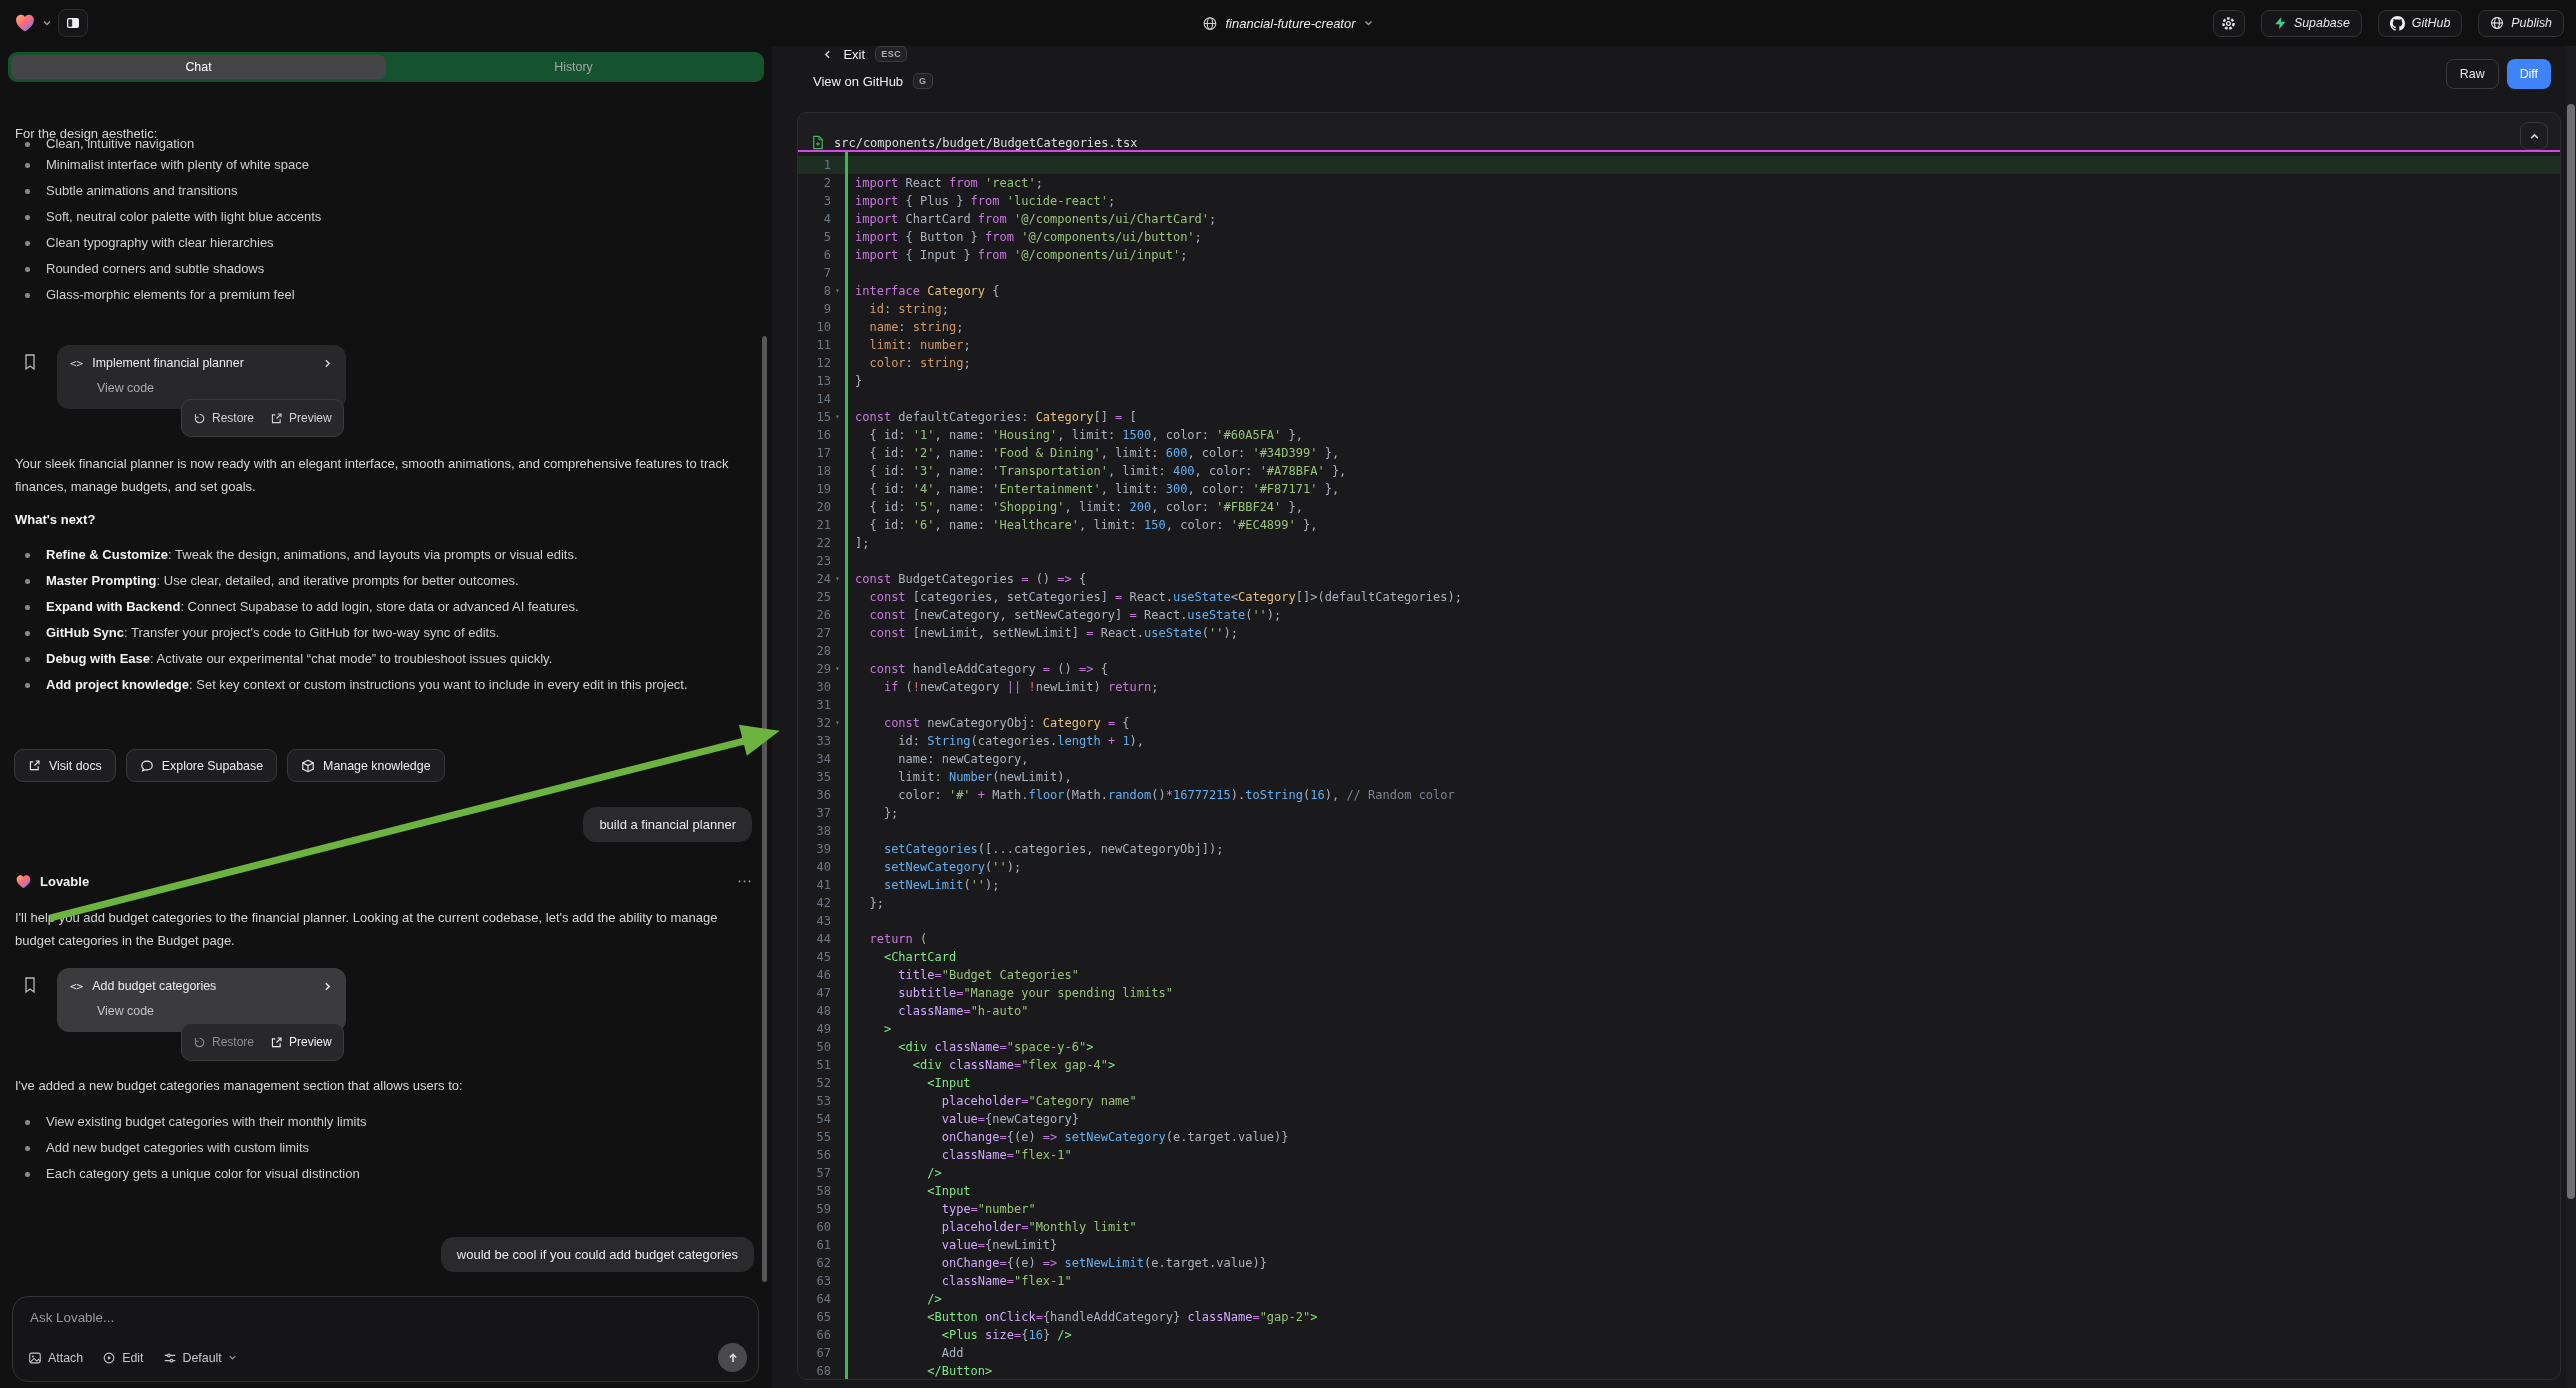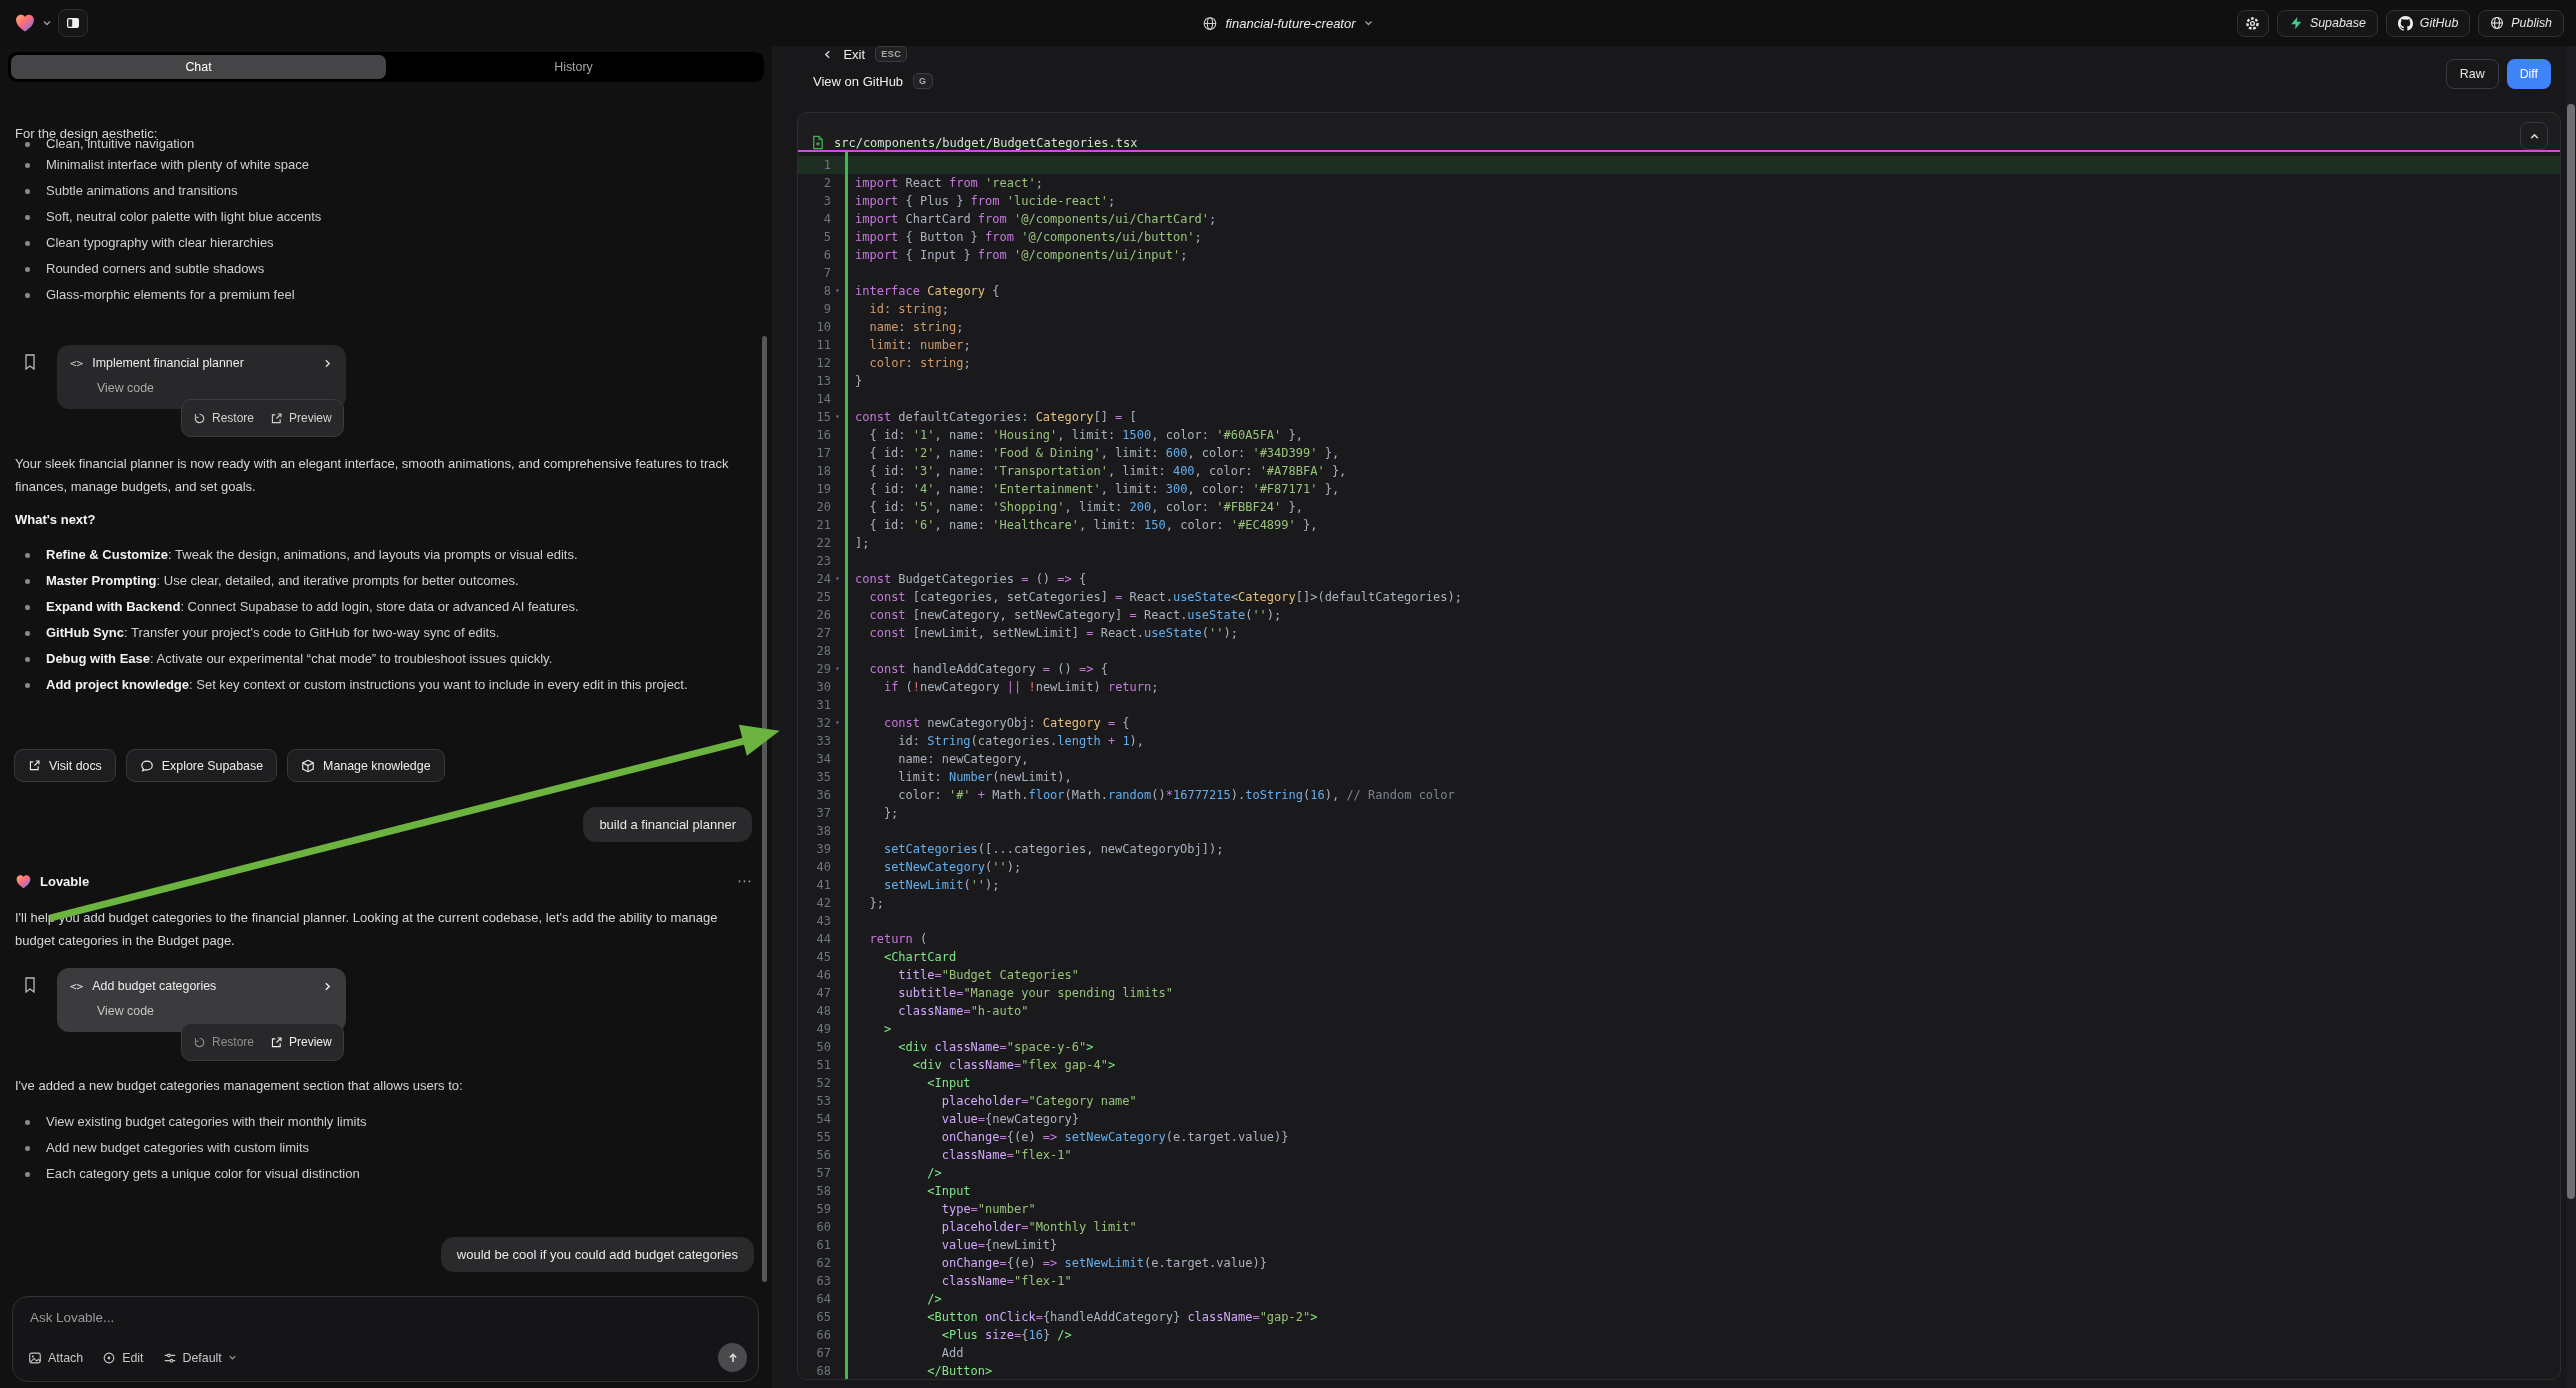--- a/index.html
+++ b/index.html
@@ -4,27 +4,27 @@
 <style>
   * { margin:0; padding:0; box-sizing:border-box; }
   html,body { width:2576px; height:1388px; background:#0c0c0d; overflow:hidden;
     font-family:"Liberation Sans", sans-serif; -webkit-font-smoothing:antialiased; }
   svg { display:block; }
 
   
   #topbar { position:absolute; left:0; top:0; width:2576px; height:46px; background:#101011;font-style:italic; }
   .tb-left { position:absolute; left:14px; top:0; height:46px; display:flex; align-items:center; gap:6px; }
   .tb-center { position:absolute; left:50%; top:0; transform:translateX(-50%); height:46px; display:flex; align-items:center; gap:8px; color:#ececec; font-size:13px; }
-  .tb-right { position:absolute; right:12px; top:0; height:46px; display:flex; align-items:center; gap:8px; }
+  .tb-right { position:absolute; right:12px; top:0; height:46px; display:flex; align-items:center; gap:16px; }
   .tb-btn { height:27px; display:flex; align-items:center; gap:7px; padding:0 11px; border:1px solid #323235; border-radius:8px; background:#161618; color:#e8e8e8; font-size:12.4px; cursor:pointer; }
   .panel-btn { width:30px; height:28px; display:flex; align-items:center; justify-content:center; border:1px solid #2e2e31; border-radius:8px; background:#161618; cursor:pointer; }
 
   
   #chat { position:absolute; left:0; top:46px; width:772px; height:1342px; background:#111112; }
-  #tabs { position:absolute; left:8px; right:8px; top:6px; height:30px; background:#000000; border-radius:9px; display:flex; padding:3px; }
+  #tabs { position:absolute; left:8px; right:8px; top:6px; height:30px; background:#14532d; border-radius:9px; display:flex; padding:3px; }
   .tab { flex:1; display:flex; align-items:center; justify-content:center; font-size:12.4px; color:#a6a6a8; border-radius:7px; cursor:pointer; }
   .tab.active { background:#454548; color:#ffffff; }
 
   .para { position:absolute; left:15px; color:#d6d6d8; font-size:13px; line-height:23px; }
   .blist { position:absolute; left:15px; right:26px; }
   .bullet { position:relative; padding-left:31px; color:#cfcfd1; font-size:13px; line-height:26px; }
   .bullet::before { content:""; position:absolute; left:10px; top:11px; width:4.5px; height:4.5px; border-radius:50%; background:#8a8a8c; }
   .bullet b, .para b { color:#f2f2f3; font-weight:bold; }
   .heading { position:absolute; left:15px; color:#f4f4f5; font-size:13px; font-weight:bold; }
 

